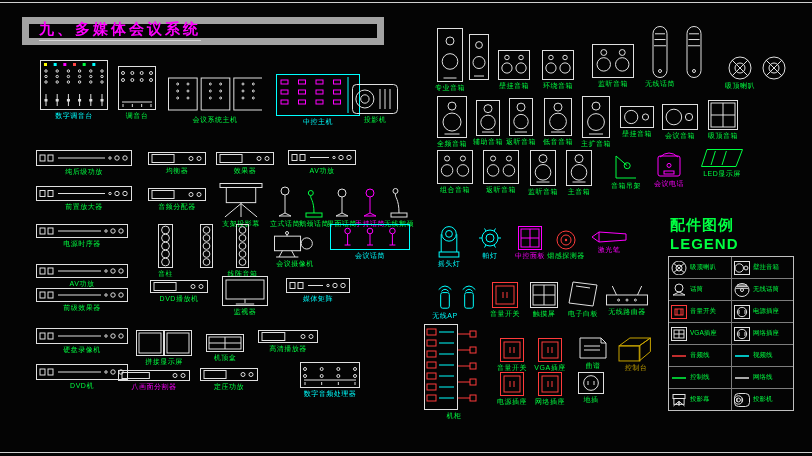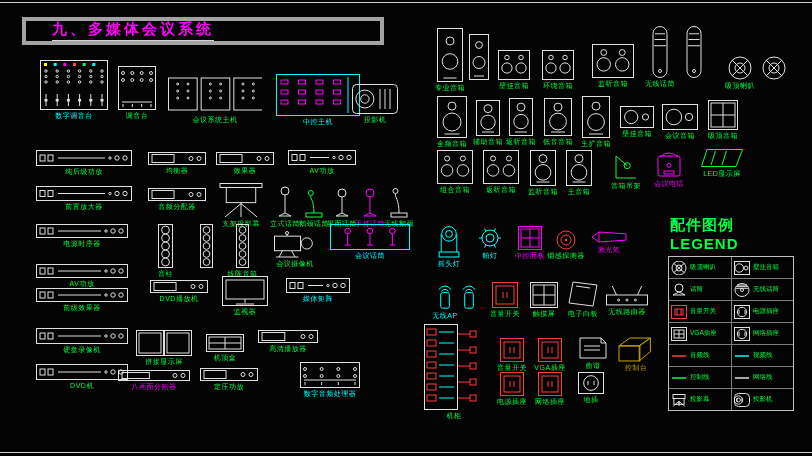--- a/index.html
+++ b/index.html
@@ -2,21 +2,21 @@
 <html><head>
 <meta charset="utf-8">
 <style>
   html,body{margin:0;padding:0;background:#000;}
   #canvas{position:relative;width:812px;height:456px;background:#040404;overflow:hidden;
           font-family:"Liberation Sans", sans-serif;}
   .frame{position:absolute;left:0;width:812px;height:1px;background:#cfcfcf;}
   #frame-top{top:2px;}
   #frame-bottom{top:452px;}
   #title-box{position:absolute;left:22px;top:17px;width:362px;height:28px;
-             border:4px solid #a3a3a3;display:flex;align-items:center;padding-left:26px;box-sizing:border-box;}
+             border:7px solid #a3a3a3;display:flex;align-items:center;padding-left:10px;box-sizing:border-box;}
   #title-text{color:#ff00ff;font-size:15px;font-weight:bold;letter-spacing:3px;
               border-bottom:1px solid #d8d8d8;padding-bottom:2px;line-height:1.1;}
   .sym{position:absolute;}
   .glyph{display:block;line-height:0;}
   .lbl{position:absolute;left:50%;transform:translateX(-50%);font-size:7px;line-height:1;
        white-space:nowrap;letter-spacing:0.5px;}
   #legend{position:absolute;left:668px;top:216px;width:126px;}
   #legend-title{color:#00ff41;font-size:15px;letter-spacing:1px;margin:0 0 4px 2px;font-weight:bold;}
   #legend-table{border:1px solid #c0c0c0;}
   .lg-row{display:flex;border-top:1px solid #7d7d7d;}

